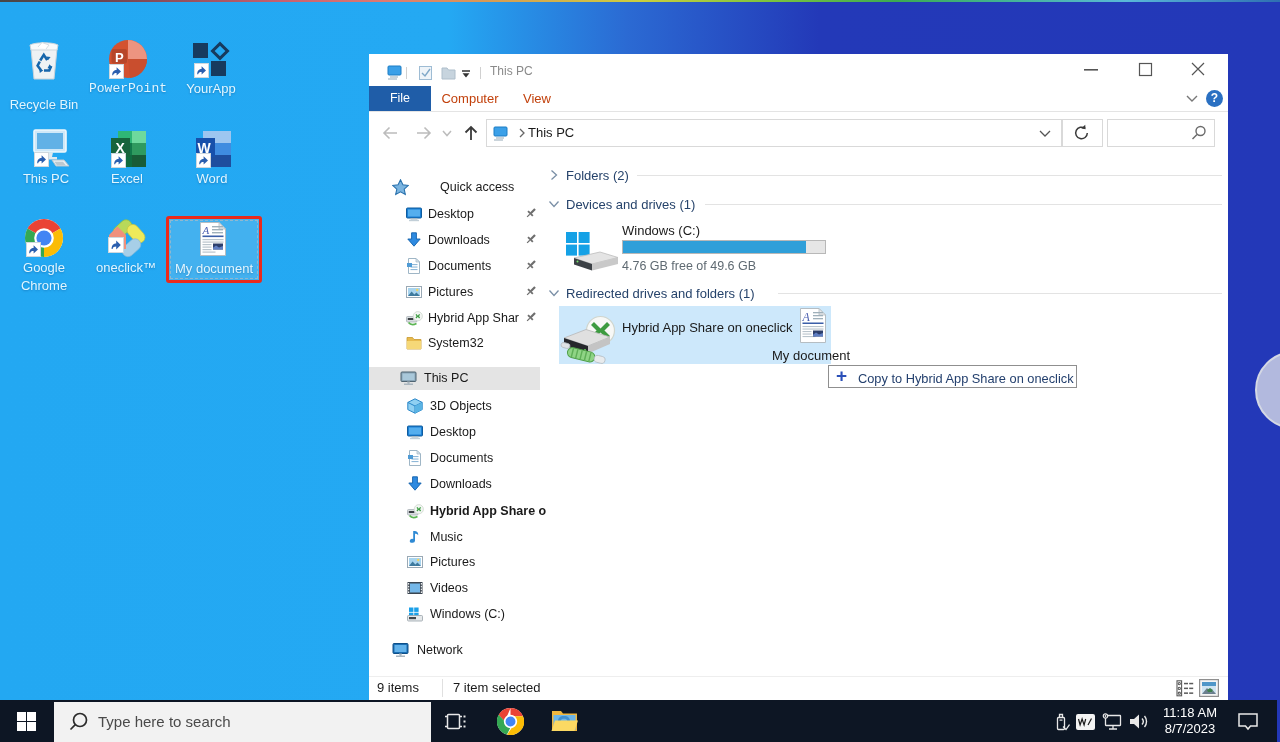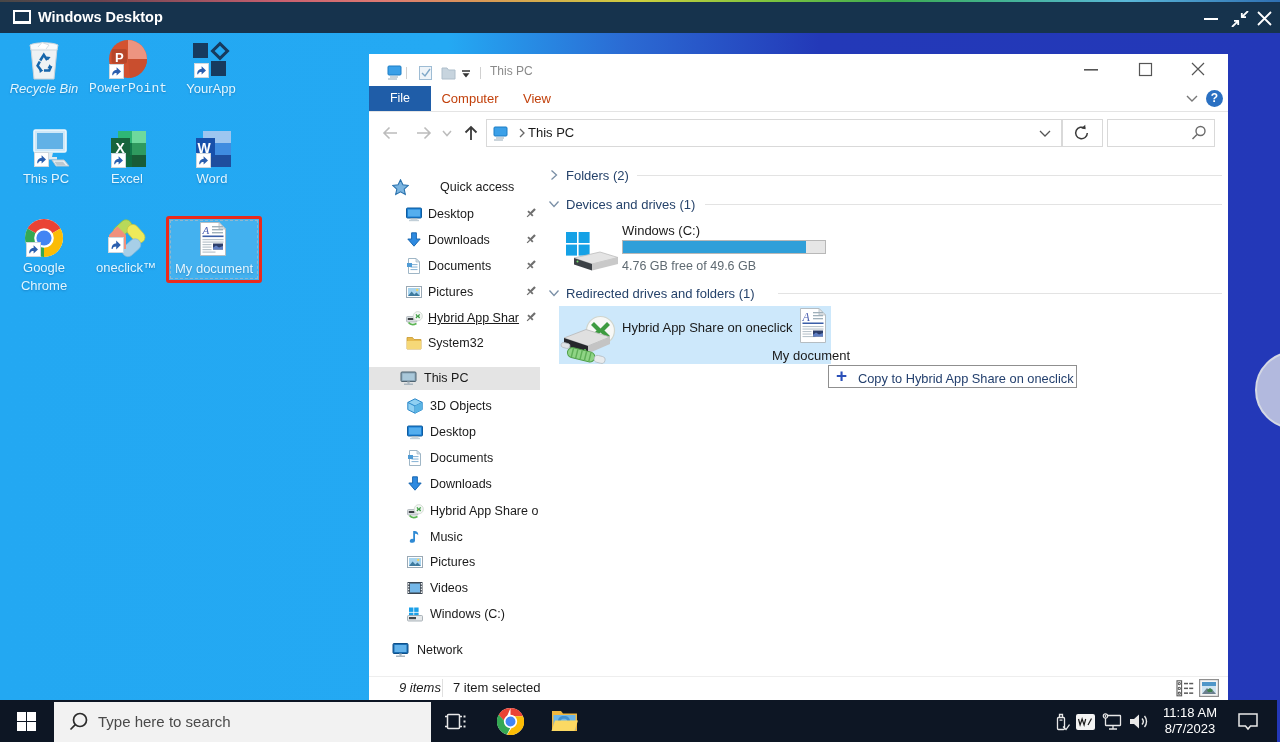--- a/index.html
+++ b/index.html
@@ -34,56 +34,41 @@
   .gline { position:absolute; height:1px; background:#e3e3e3; }
   
   #statusbar { left:0; top:622px; width:859px; height:24px; background:#fff; border-top:1px solid #eee; }
   
   #taskbar { left:0; top:700px; width:1277px; height:42px; background:#0d1624; }
 </style>
 </head>
 <body>
 <div id="stage">
   <div class="abs" id="rainbow"></div>
-  <div class="abs" id="titlebar">
-    <svg class="abs" style="left:13px;top:8px" width="18" height="16" viewBox="0 0 18 16">
-      <rect x="1" y="1" width="16" height="12" fill="none" stroke="#fff" stroke-width="2"></rect>
-      <rect x="1" y="11" width="16" height="3" fill="#fff"></rect>
-    </svg>
-    <div class="ttl">Windows Desktop</div>
-    <svg class="abs" style="left:1204px;top:9px" width="72" height="16" viewBox="0 0 72 16">
-      <rect x="0" y="7" width="14" height="2" fill="#fff"></rect>
-      <g stroke="#fff" stroke-width="1.8" fill="none">
-        <path d="M44 0 L37.8 6.2 M37.8 6.8 L37.8 2 M37.2 6.2 L42 6.2"></path>
-        <path d="M28 16 L34.2 9.8 M34.2 9.2 L34.2 14 M34.8 9.8 L30 9.8"></path>
-      </g>
-      <path d="M54 1 L67 14 M67 1 L54 14" stroke="#fff" stroke-width="1.8"></path>
-    </svg>
-  </div>
 
   <div class="abs" style="left:1255px; top:351px; width:78px; height:78px; border-radius:50%; background:#b2b9de; border:2px solid #d4d8e4; box-sizing:border-box;"></div>
 
   <div id="icons">
 
     <svg class="abs" style="left:25px;top:41px" width="38" height="40" viewBox="0 0 38 40">
       <path d="M6 8 L32 8 L29 38 L9 38 Z" fill="#eef2f4" stroke="#c9d3da" stroke-width="1"></path>
       <path d="M5 4 C10 1 28 1 33 4 L32 9 L6 9 Z" fill="#f8fafb" stroke="#cdd7dd" stroke-width="1"></path>
       <path d="M13 6 l4 -4.5 7 2.5 -3 4" fill="#fff" stroke="#d5dde2" stroke-width="1"></path>
       <g stroke="#1766ab" stroke-width="2.6" fill="none">
         <path d="M15.2 19.5 l3.6 -5.6 3.4 5.2"></path>
         <path d="M14.8 20.5 l-2.2 4.2 3.4 4.6"></path>
         <path d="M19 29.5 l5.2 0 2 -4.6"></path>
       </g>
       <g fill="#1766ab">
         <path d="M21.2 15.5 l4.4 0.4 -2.6 3.4 z"></path>
         <path d="M18.4 29.3 l-3.6 2.6 -0.6 -4.2 z"></path>
         <path d="M24.6 23.2 l2.2 3.8 -4.3 0.3 z"></path>
       </g>
     </svg>
-    <div class="dlabel" style="left:0px; top:80px; width:88px;font-style:italic;">Recycle Bin</div>
+    <div class="dlabel" style="left:0px; top:96px; width:88px;">Recycle Bin</div>
 
     <svg class="abs" style="left:108px;top:40px" width="40" height="40" viewBox="0 0 40 40">
       <circle cx="20" cy="19" r="19" fill="#d35230"></circle>
       <path d="M20 0 A19 19 0 0 1 39 19 L20 19 Z" fill="#ed9480"></path>
       <path d="M39 19 A19 19 0 0 1 22 37.9 L20 19 Z" fill="#c94e2e"></path>
       <rect x="3.5" y="9" width="15.5" height="14.5" rx="2" fill="#b7472a"></rect>
       <text x="7" y="21.5" font-size="13" font-weight="bold" fill="#fff" font-family="Liberation Sans">P</text>
       <g transform="translate(1,24)">
           <rect x="0.5" y="0.5" width="14" height="14" fill="#fff" stroke="#cfd8de" stroke-width="1"></rect>
           <path d="M3.2 11.2 C3.2 7.6 5.2 6 7.6 6 L7.6 3.2 L12 7.4 L7.6 11.6 L7.6 9 C5.6 9 4.4 9.6 4.2 11.2 Z" fill="#2b5faf"></path>
@@ -329,21 +314,21 @@
           </g>
         </svg>
 
       <svg class="abs" style="left:37px;top:256px" width="17" height="17" viewBox="0 0 17 17">
           <rect x="0.5" y="6.5" width="10.5" height="5.5" rx="1" fill="#d9dde0" stroke="#a8b0b6" stroke-width="0.8"></rect>
           <rect x="1.8" y="8" width="5.5" height="2" fill="#3a3f44"></rect>
           <circle cx="11.8" cy="6.2" r="4.6" fill="#f3f6f3" stroke="#c8d2c8" stroke-width="0.7"></circle>
           <path d="M10 4.4 l1.4 1.8 -1.4 1.8 M13.6 4.4 l-1.4 1.8 1.4 1.8" stroke="#3f9f45" stroke-width="1.3" fill="none"></path>
           <path d="M2.5 12.5 c2 2.5 5 2.5 8 1" stroke="#5cb553" stroke-width="1.8" fill="none"></path>
         </svg>
-      <div class="nav" style="left:59px; top:253px;text-decoration:underline;">Hybrid App Shar</div>
+      <div class="nav" style="left:59px; top:253px;">Hybrid App Shar</div>
       <svg class="pin" style="left:156px;top:257px" viewBox="0 0 12 12">
           <g transform="rotate(45 6 6)" fill="#6e6e6e">
             <rect x="4.9" y="0.3" width="2.2" height="6"></rect>
             <rect x="2.6" y="5.9" width="6.8" height="1.8"></rect>
             <rect x="5.4" y="7.7" width="1.2" height="3.8"></rect>
           </g>
         </svg>
 
       <svg class="abs" style="left:37px;top:281px" width="16" height="16" viewBox="0 0 16 16">
           <path d="M1 2.5 l5.5 0 1.5 2 7 0 0 9.5 -14 0 z" fill="#e8bb4e" stroke="#c8992e" stroke-width="0.8"></path>
@@ -390,21 +375,21 @@
         </svg>
       <div class="nav" style="left:61px; top:419px;">Downloads</div>
 
       <svg class="abs" style="left:38px;top:449px" width="17" height="17" viewBox="0 0 17 17">
           <rect x="0.5" y="6.5" width="10.5" height="5.5" rx="1" fill="#d9dde0" stroke="#a8b0b6" stroke-width="0.8"></rect>
           <rect x="1.8" y="8" width="5.5" height="2" fill="#3a3f44"></rect>
           <circle cx="11.8" cy="6.2" r="4.6" fill="#f3f6f3" stroke="#c8d2c8" stroke-width="0.7"></circle>
           <path d="M10 4.4 l1.4 1.8 -1.4 1.8 M13.6 4.4 l-1.4 1.8 1.4 1.8" stroke="#3f9f45" stroke-width="1.3" fill="none"></path>
           <path d="M2.5 12.5 c2 2.5 5 2.5 8 1" stroke="#5cb553" stroke-width="1.8" fill="none"></path>
         </svg>
-      <div class="nav" style="left:61px; top:446px;">Hybrid App Share o</div>
+      <div class="nav" style="left:61px; top:446px;font-weight:bold;">Hybrid App Share o</div>
 
       <svg class="abs" style="left:38px;top:475px" width="16" height="16" viewBox="0 0 16 16">
           <path d="M6.2 2 L8 2 L8 11.8 a2.6 2 0 1 1 -1.8 -1.9 Z" fill="#2f8ad4"></path>
           <path d="M8 2 c2.5 0.5 3.5 2 3.2 4.2 c-0.8 -1 -2 -1.4 -3.2 -1.4 Z" fill="#2f8ad4"></path>
         </svg>
       <div class="nav" style="left:61px; top:472px;">Music</div>
 
       <svg class="abs" style="left:38px;top:500px" width="16" height="16" viewBox="0 0 16 16">
           <rect x="0.5" y="2.5" width="15" height="11" fill="#fff" stroke="#9aa9b5" stroke-width="1"></rect>
           <rect x="2" y="4" width="12" height="8" fill="#a8d4ee"></rect>
@@ -534,21 +519,21 @@
       </svg>
       <div class="abs etxt" style="left:403px; top:294px;">My document</div>
 
       <div class="abs" style="left:459px; top:311px; width:249px; height:23px; background:#fff; border:1px solid #8f8f8f;">
         <div class="abs" style="left:7px; top:-1px; color:#2b50b8; font-size:19px; font-weight:bold;">+</div>
         <div class="abs" style="left:29px; top:4.5px; color:#24406e; font-size:12.8px; white-space:nowrap;">Copy to Hybrid App Share on oneclick</div>
       </div>
     </div>
 
     <div class="abs" id="statusbar">
-      <div class="abs etxt" style="left:30px; top:3px;font-style:italic;">9 items</div>
+      <div class="abs etxt" style="left:8px; top:3px;">9 items</div>
       <div class="abs" style="left:73px; top:2px; width:1px; height:18px; background:#e0e0e0;"></div>
       <div class="abs etxt" style="left:84px; top:3px;">7 item selected</div>
       <svg class="abs" style="left:807px; top:3px;" width="18" height="17" viewBox="0 0 18 17">
         <g stroke="#5a5a5a" stroke-width="1.1" fill="none">
             <rect x="1" y="0.8" width="4.6" height="15"></rect>
             <circle cx="3.3" cy="3.6" r="1.1"></circle>
             <circle cx="3.3" cy="8.4" r="1.1"></circle>
             <circle cx="3.3" cy="13.2" r="1.1"></circle>
           </g>
         <g fill="#5a5a5a">

